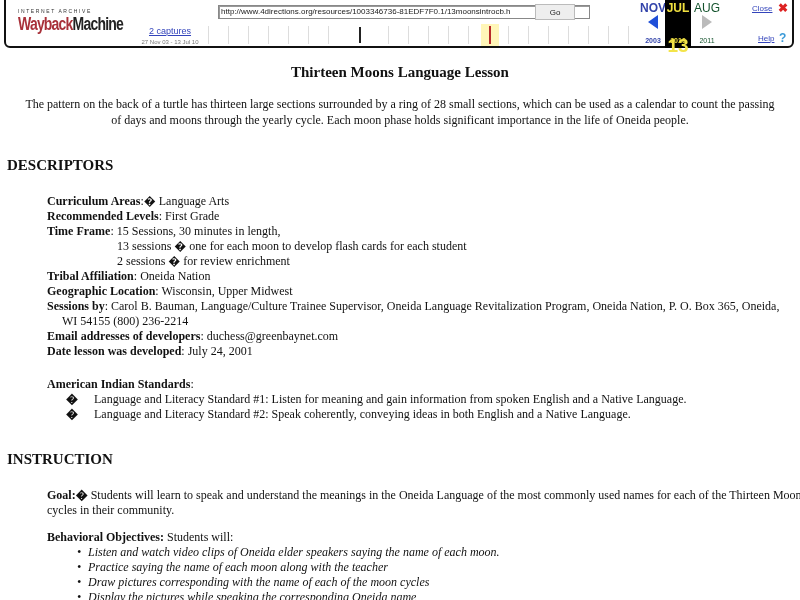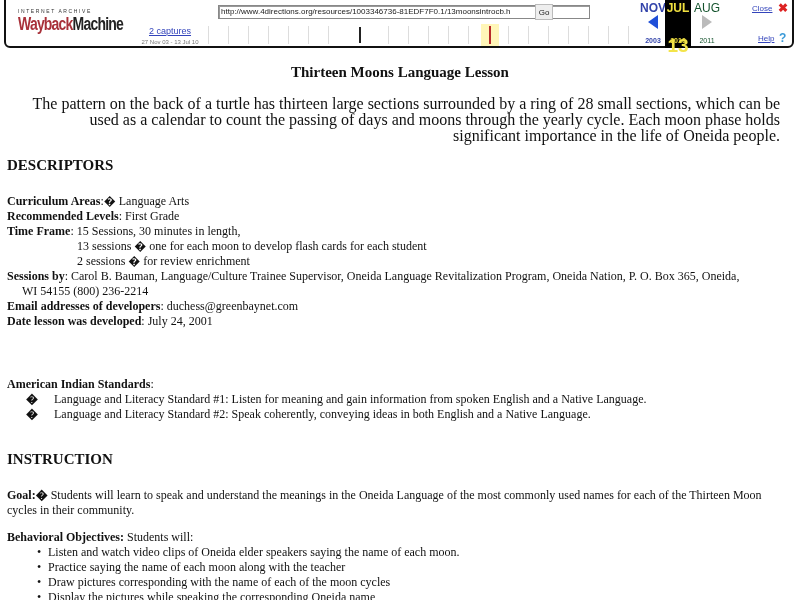--- a/index.html
+++ b/index.html
@@ -7,21 +7,21 @@
 
   
   .wb { position: absolute; left: 0; top: 0; width: 800px; height: 52px; background: #fff; }
   .wb-frame { position: absolute; left: 4px; top: -6px; width: 790px; height: 54px; border: 2px solid #111; border-radius: 6px; box-sizing: border-box; background: #fff; }
   .wb-logo { position: absolute; left: 18px; top: 8px; width: 86px; }
   .wb-logo-top { font-family: "Liberation Sans", sans-serif; font-size: 5px; letter-spacing: 1.6px; color: #333; white-space: nowrap; }
   .wb-logo-main { margin-top: 1px; font-family: "Liberation Sans", sans-serif; font-weight: bold; font-size: 14px; letter-spacing: -0.8px; line-height: 14px; white-space: nowrap; transform: scaleY(1.25); transform-origin: top left; }
   .wb-logo-main .w1 { color: #a8313a; }
   .wb-logo-main .w2 { color: #222; }
   .wb-url { position: absolute; left: 218px; top: 5px; width: 372px; height: 14px; border: 1px solid #888; box-shadow: inset 1px 1px 0 #999; font-family: "Liberation Sans", sans-serif; font-size: 8px; line-height: 14px; padding: 0 2px; box-sizing: border-box; white-space: nowrap; overflow: hidden; color: #222; background: #fff; }
-  .wb-go { position: absolute; left: 535px; top: 4px; width: 18px; height: 16px; border: 1px solid #bbb; background: #eee; font-family: "Liberation Sans", sans-serif; font-size: 8px; line-height: 16px; text-align: center; color: #222; box-sizing: border-box; }
+  .wb-go { position: absolute; left: 535px; top: 4px; width: 40px; height: 16px; border: 1px solid #bbb; background: #eee; font-family: "Liberation Sans", sans-serif; font-size: 8px; line-height: 16px; text-align: center; color: #222; box-sizing: border-box; }
   .wb-captures { position: absolute; left: 130px; top: 26px; width: 80px; text-align: center; }
   .wb-captures a { font-family: "Liberation Sans", sans-serif; font-size: 9px; color: #3344bb; text-decoration: underline; display: block; }
   .wb-captures span { font-family: "Liberation Sans", sans-serif; font-size: 6px; color: #777; display: block; margin-top: 3px; }
   .wb-timeline { position: absolute; left: 208px; top: 24px; width: 424px; height: 22px; }
   .wb-tick { position: absolute; top: 2px; width: 1px; height: 18px; background: #ddd; }
   .wb-cap-mark { position: absolute; top: 3px; width: 2px; height: 16px; background: #222; }
   .wb-hl { position: absolute; top: 0; width: 18px; height: 22px; background: #fff6b8; }
   .wb-cur-mark { position: absolute; top: 2px; width: 2px; height: 18px; background: #b82a2a; }
   .wb-cal { position: absolute; top: 0; height: 48px; width: 30px; text-align: center; font-family: "Liberation Sans", sans-serif; }
   .wb-cal .m { font-size: 12px; font-weight: bold; margin-top: 1px; }
@@ -33,30 +33,30 @@
   .wb-arrow-l { position: absolute; left: 10px; top: 15px; width: 0; height: 0; border-top: 7px solid transparent; border-bottom: 7px solid transparent; border-right: 10px solid #1f4fd8; }
   .wb-arrow-r { position: absolute; left: 10px; top: 15px; width: 0; height: 0; border-top: 7px solid transparent; border-bottom: 7px solid transparent; border-left: 10px solid #bbb; }
   .wb-close { position: absolute; left: 752px; top: 4px; font-family: "Liberation Sans", sans-serif; font-size: 8px; color: #3344bb; text-decoration: underline; }
   .wb-close-x { position: absolute; left: 778px; top: 1px; font-family: "Liberation Sans", sans-serif; font-size: 12px; font-weight: bold; color: #d22; }
   .wb-help { position: absolute; left: 758px; top: 34px; font-family: "Liberation Sans", sans-serif; font-size: 8px; color: #3344bb; text-decoration: underline; }
   .wb-help-q { position: absolute; left: 779px; top: 31px; font-family: "Liberation Sans", sans-serif; font-size: 12px; font-weight: bold; color: #3a9ad8; }
 
   
   .page { position: absolute; left: 0; top: 52px; width: 800px; font-size: 12px; line-height: 15px; }
   .title { position: absolute; left: 0; top: 13px; width: 800px; text-align: center; font-size: 15px; font-weight: bold; }
-  .intro { position: absolute; left: 20px; top: 44px; width: 760px; text-align: right; font-size: 16px; line-height: 16px; }
+  .intro { position: absolute; left: 20px; top: 44px; width: 760px; text-align: center; font-size: 12px; line-height: 16px; }
   .h2 { position: absolute; left: 7px; font-size: 15px; font-weight: bold; }
   .lines { position: absolute; left: 7px; width: 790px; }
-  .lines div { white-space: nowrap; }
+  .lines div { white-space: nowrap; margin-left: 40px; }
   .b { font-weight: bold; }
   .indent1 { padding-left: 70px; }
   .indent2 { padding-left: 15px; }
   .std { padding-left: 19px; }
   .std .bullet { display: inline-block; width: 28px; font-weight: bold; }
-  .obj { padding-left: 30px; }
+  .obj { padding-left: 30px; font-style: italic; }
   .obj .dot { display: inline-block; width: 8px; }
 </style>
 </head>
 <body>
 
 <div class="wb">
   <div class="wb-frame"></div>
   <div class="wb-logo">
     <div class="wb-logo-top">INTERNET ARCHIVE</div>
     <div class="wb-logo-main"><span class="w1">Wayback</span><span class="w2">Machine</span></div>
@@ -122,20 +122,22 @@
   <div class="intro">The pattern on the back of a turtle has thirteen large sections surrounded by a ring of 28 small sections, which can be used as a calendar to count the passing of days and moons through the yearly cycle. Each moon phase holds significant importance in the life of Oneida people.</div>
 
   <div class="h2" style="top:106px">DESCRIPTORS</div>
 
   <div class="lines" style="top:142px">
     <div><span class="b">Curriculum Areas</span><span>:� Language Arts</span></div>
     <div><span class="b">Recommended Levels</span><span>: First Grade</span></div>
     <div><span class="b">Time Frame</span><span>: 15 Sessions, 30 minutes in length,</span></div>
     <div class="indent1">13 sessions � one for each moon to develop flash cards for each student</div>
     <div class="indent1">2 sessions � for review enrichment</div>
+    <div><span class="b">Tribal Affiliation</span><span>: Oneida Nation</span></div>
+    <div><span class="b">Geographic Location</span><span>: Wisconsin, Upper Midwest</span></div>
     <div><span class="b">Sessions by</span><span>: Carol B. Bauman, Language/Culture Trainee Supervisor, Oneida Language Revitalization Program, Oneida Nation, P. O. Box 365, Oneida,</span></div>
     <div class="indent2">WI 54155 (800) 236-2214</div>
     <div><span class="b">Email addresses of developers</span><span>: duchess@greenbaynet.com</span></div>
     <div><span class="b">Date lesson was developed</span><span>: July 24, 2001</span></div>
   </div>
 
   <div class="lines" style="top:325px">
     <div><span class="b">American Indian Standards</span><span>:</span></div>
     <div class="std"><span class="bullet">�</span><span>Language and Literacy Standard #1: Listen for meaning and gain information from spoken English and a Native Language.</span></div>
     <div class="std"><span class="bullet">�</span><span>Language and Literacy Standard #2: Speak coherently, conveying ideas in both English and a Native Language.</span></div>

